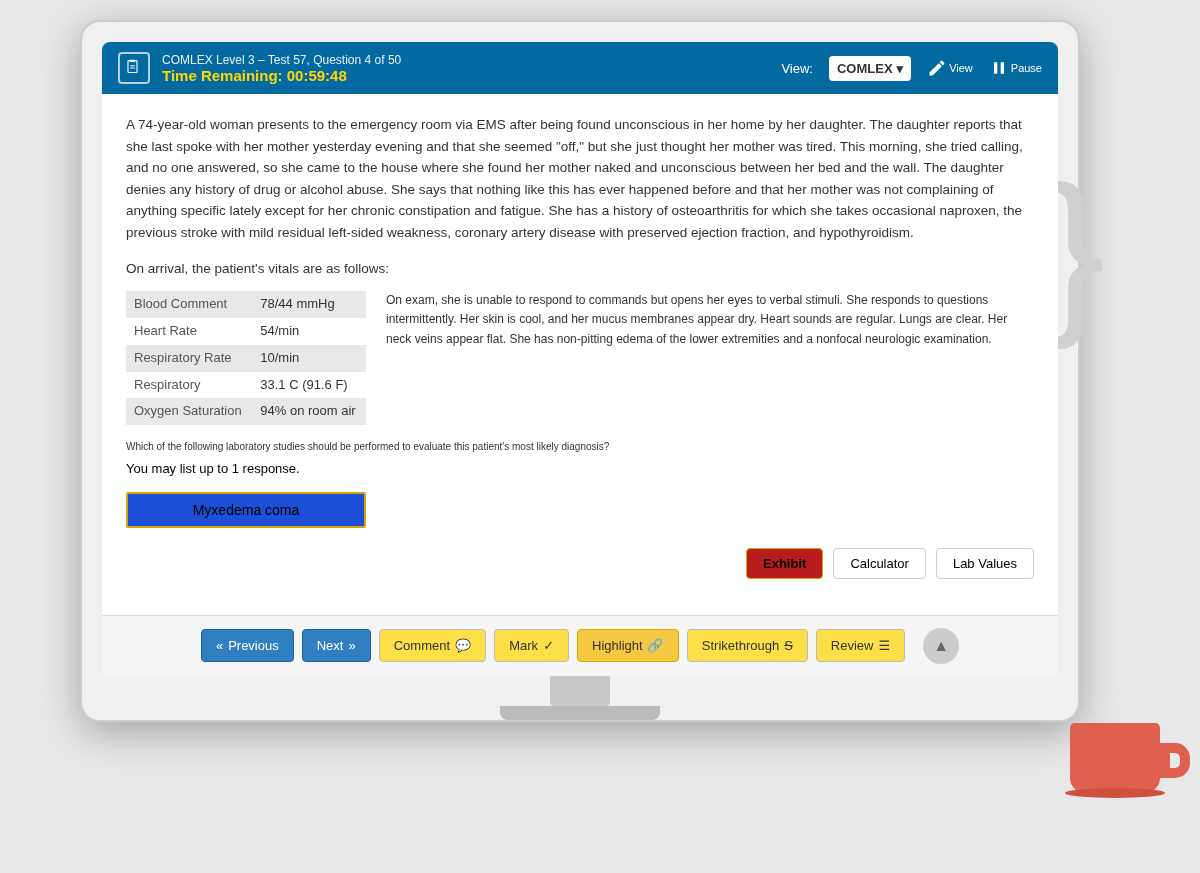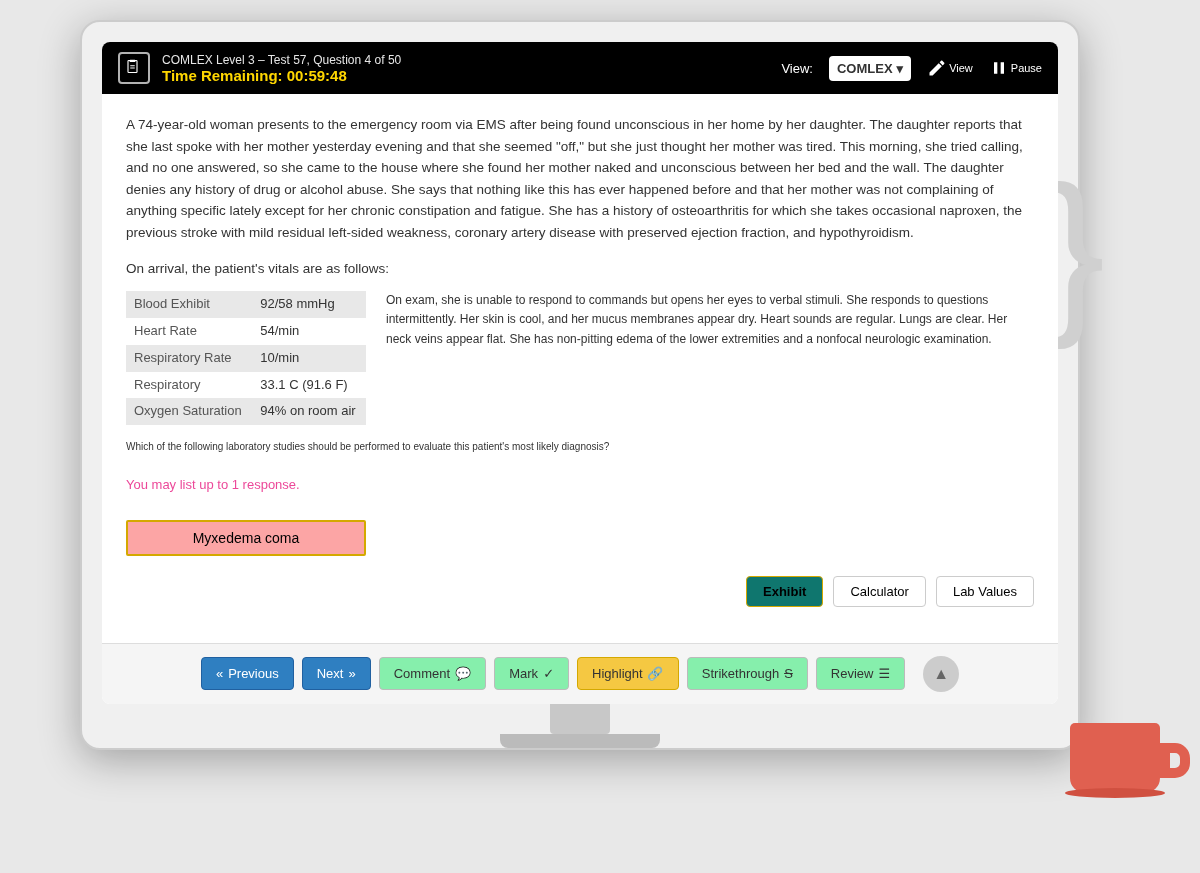--- a/index.html
+++ b/index.html
@@ -77,21 +77,21 @@
     .screen {
       background: white;
       border-radius: 8px;
       overflow: hidden;
       position: relative;
       z-index: 1;
     }
 
     
     .header {
-      background: #000000;
+      background: #0369a1;
       padding: 10px 16px;
       display: flex;
       align-items: center;
       justify-content: space-between;
       color: white;
     }
     .header-left {
       display: flex;
       align-items: center;
       gap: 12px;
@@ -189,59 +189,58 @@
       font-size: 12px;
       line-height: 1.6;
     }
 
     .question-text {
       margin-top: 14px;
       font-size: 10px;
     }
     .response-limit {
       font-size: 13px;
-      color: #ec4899;
-      margin-top: 20px;
+      color: #000000;
+      margin-top: 4px;
     }
 
     .answer-box {
       margin-top: 12px;
       display: inline-block;
     }
     .answer-option {
-      background: #fca5a5;
+      background: #1d4ed8;
       border: 2px solid #d4a800;
       padding: 8px 20px;
       font-size: 14px;
       font-weight: 500;
       cursor: pointer;
       border-radius: 2px;
       min-width: 240px;
       display: block;
-      margin-top: 12px;
     }
 
     .bottom-buttons-row {
       display: flex;
       justify-content: flex-end;
       gap: 10px;
       margin-top: 20px;
       padding-bottom: 16px;
     }
     .tool-btn {
       padding: 7px 16px;
       border-radius: 4px;
       font-size: 13px;
       cursor: pointer;
       border: 1px solid #ccc;
       background: white;
       font-weight: 500;
     }
     .tool-btn.yellow {
-      background: #0f766e;
+      background: #b91c1c;
       border-color: #d4a800;
       font-weight: bold;
     }
 
     
     .bottom-nav {
       background: #f5f5f5;
       border-top: 1px solid #ddd;
       padding: 12px 20px;
       display: flex;
@@ -259,21 +258,21 @@
       display: flex;
       align-items: center;
       gap: 5px;
     }
     .nav-btn.blue {
       background: #2f7fc1;
       color: white;
       border-color: #2060a0;
     }
     .nav-btn.outline {
-      background: #86efac;
+      background: #fde047;
       color: #333;
       border-color: #bbb;
     }
     .nav-btn.yellow {
       background: #f5c842;
       border-color: #d4a800;
       color: #333;
       align-items: center;
     }
 
@@ -355,22 +354,22 @@
 
     <div class="content">
       <p>A 74-year-old woman presents to the emergency room via EMS after being found unconscious in her home by her daughter. The daughter reports that she last spoke with her mother yesterday evening and that she seemed "off," but she just thought her mother was tired. This morning, she tried calling, and no one answered, so she came to the house where she found her mother naked and unconscious between her bed and the wall. The daughter denies any history of drug or alcohol abuse. She says that nothing like this has ever happened before and that her mother was not complaining of anything specific lately except for her chronic constipation and fatigue. She has a history of osteoarthritis for which she takes occasional naproxen, the previous stroke with mild residual left-sided weakness, coronary artery disease with preserved ejection fraction, and hypothyroidism.</p>
 
       <p style="margin-top:14px;">On arrival, the patient's vitals are as follows:</p>
 
       <div class="vitals-exam-row">
         <table class="vitals-table">
           <tbody>
               <tr>
-            <td>Blood Exhibit</td>
-            <td>92/58 mmHg</td>
+            <td>Blood Comment</td>
+            <td>78/44 mmHg</td>
           </tr>
           <tr>
             <td>Heart Rate</td>
             <td>54/min</td>
           </tr>
           <tr>
             <td>Respiratory Rate</td>
             <td>10/min</td>
           </tr>
           <tr>

